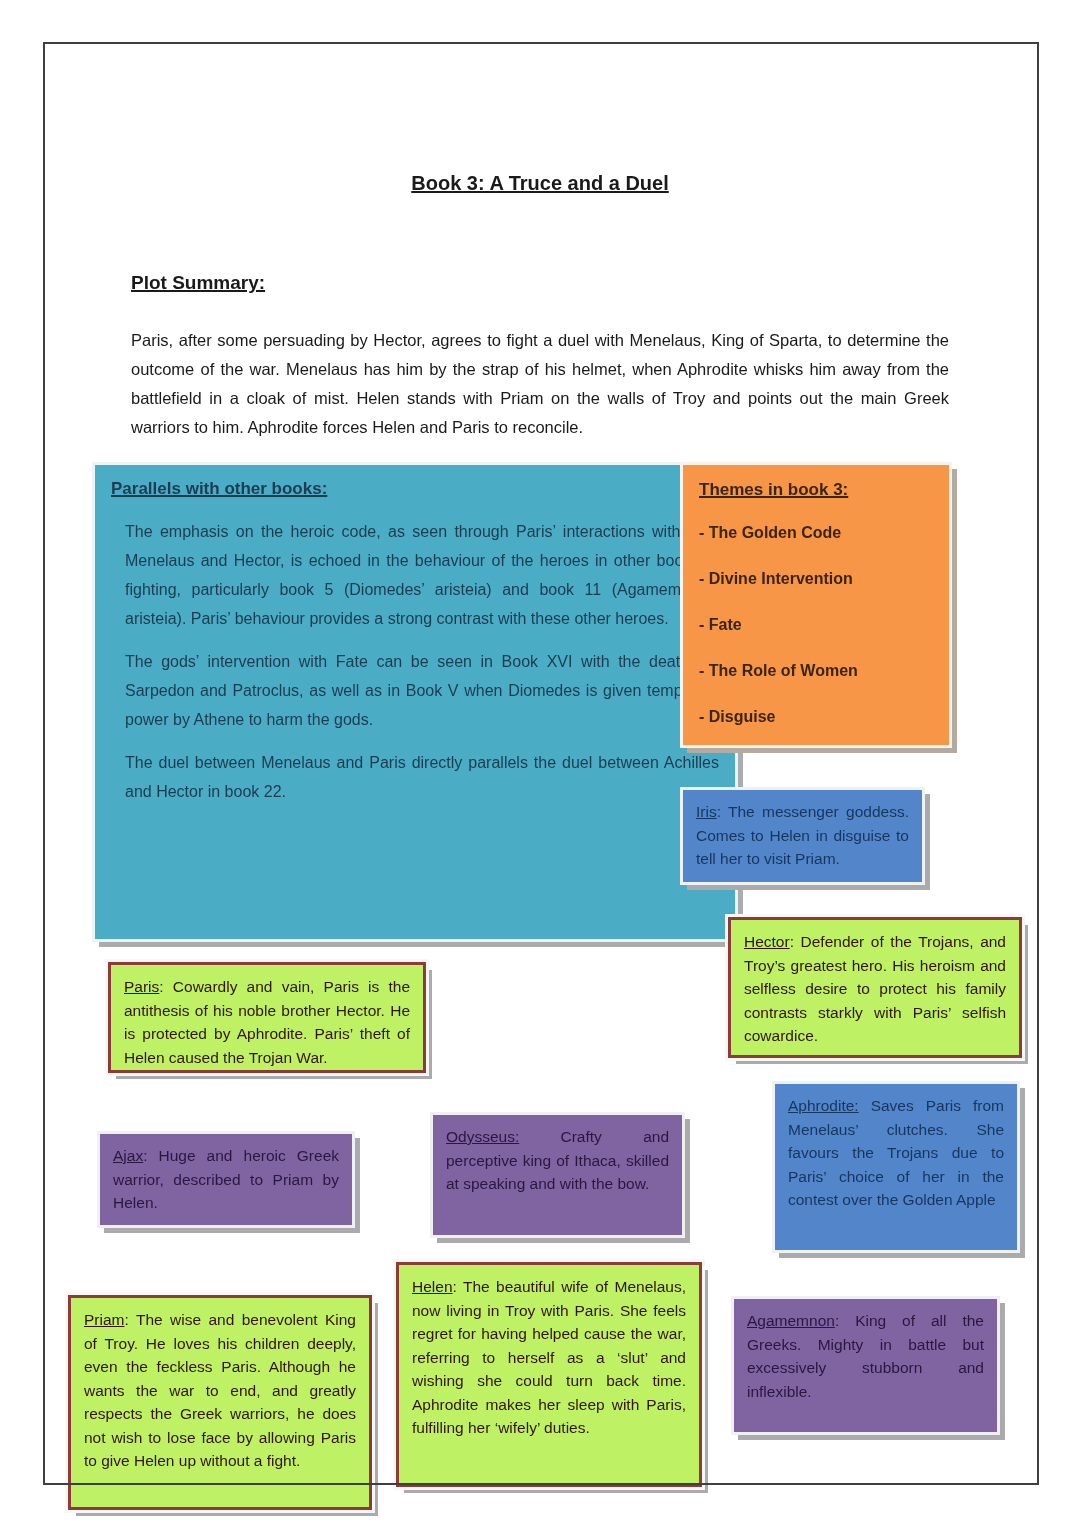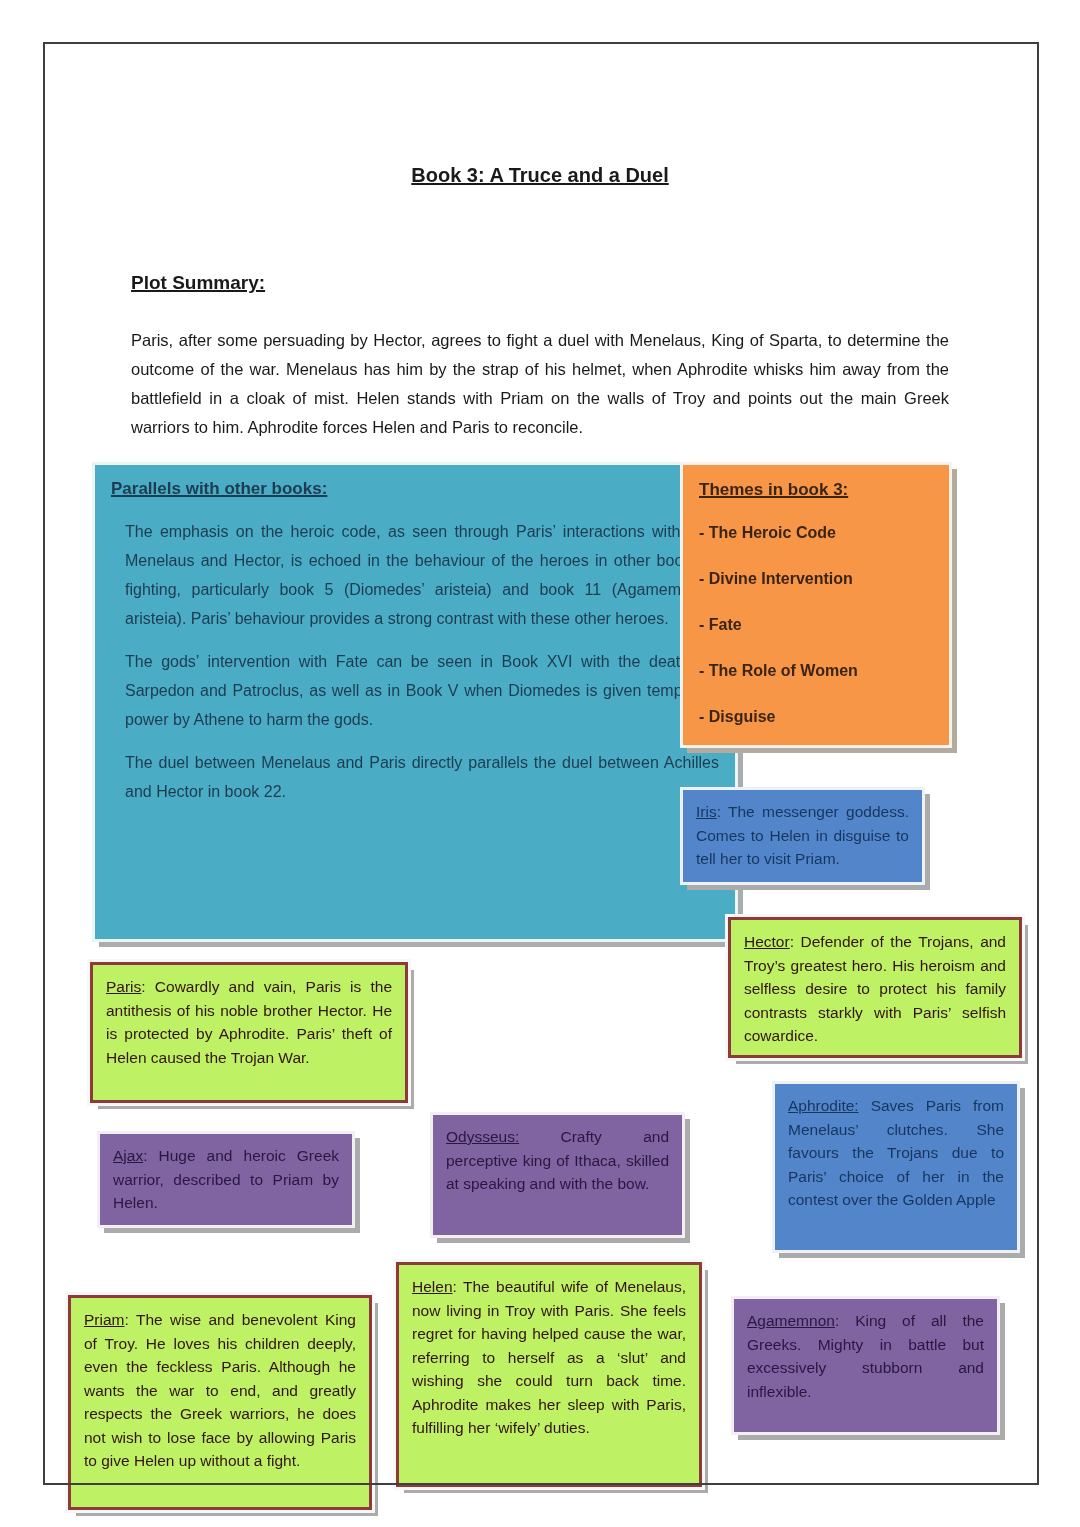--- a/index.html
+++ b/index.html
@@ -22,21 +22,21 @@
     top: 42px;
     width: 992px;
     height: 1439px;
     border: 2px solid #3f3f3f;
     z-index: 6;
     pointer-events: none;
   }
   .doc-title {
     position: absolute;
     left: 0;
-    top: 164px;
+    top: 172px;
     width: 100%;
     text-align: center;
     font-size: 20px;
     font-weight: bold;
     text-decoration: underline;
     text-decoration-thickness: 2px;
     z-index: 2;
   }
   .plot-heading {
     position: absolute;
@@ -148,36 +148,36 @@
 
   <div class="big-box box-parallels">
     <div class="box-heading">Parallels with other books:</div>
     <p>The emphasis on the heroic code, as seen through Paris’ interactions with both Menelaus and Hector, is echoed in the behaviour of the heroes in other books of fighting, particularly book 5 (Diomedes’ aristeia) and book 11 (Agamemnon’s aristeia). Paris’ behaviour provides a strong contrast with these other heroes.</p>
     <p>The gods’ intervention with Fate can be seen in Book XVI with the deaths of Sarpedon and Patroclus, as well as in Book V when Diomedes is given temporary power by Athene to harm the gods.</p>
     <p>The duel between Menelaus and Paris directly parallels the duel between Achilles and Hector in book 22.</p>
   </div>
 
   <div class="big-box box-themes">
     <div class="box-heading">Themes in book 3:</div>
-    <div class="theme-item">- The Heroic Code</div>
+    <div class="theme-item">- The Golden Code</div>
     <div class="theme-item">- Divine Intervention</div>
     <div class="theme-item">- Fate</div>
     <div class="theme-item">- The Role of Women</div>
     <div class="theme-item">- Disguise</div>
   </div>
 
   <div class="char-box c-blue" style="left:680px; top:787px; width:245px; height:98px;">
     <span class="char-name">Iris</span><span class="char-desc">: The messenger goddess. Comes to Helen in disguise to tell her to visit Priam.</span>
   </div>
 
   <div class="char-box c-red" style="left:728px; top:917px; width:294px; height:141px;">
     <span class="char-name">Hector</span><span class="char-desc">: Defender of the Trojans, and Troy’s greatest hero. His heroism and selfless desire to protect his family contrasts starkly with Paris’ selfish cowardice.</span>
   </div>
 
-  <div class="char-box c-red" style="left:90px; top:962px; width:318px; height:141px;">
+  <div class="char-box c-red" style="left:108px; top:962px; width:318px; height:111px;">
     <span class="char-name">Paris</span><span class="char-desc">: Cowardly and vain, Paris is the antithesis of his noble brother Hector. He is protected by Aphrodite. Paris’ theft of Helen caused the Trojan War.</span>
   </div>
 
 
   <div class="char-box c-purple" style="left:97px; top:1131px; width:258px; height:97px;">
     <span class="char-name">Ajax</span><span class="char-desc">: Huge and heroic Greek warrior, described to Priam by Helen.</span>
   </div>
 
   <div class="char-box c-purple" style="left:430px; top:1112px; width:255px; height:126px;">
     <span class="char-name">Odysseus:</span><span class="char-desc"> Crafty and perceptive king of Ithaca, skilled at speaking and with the bow.</span>

